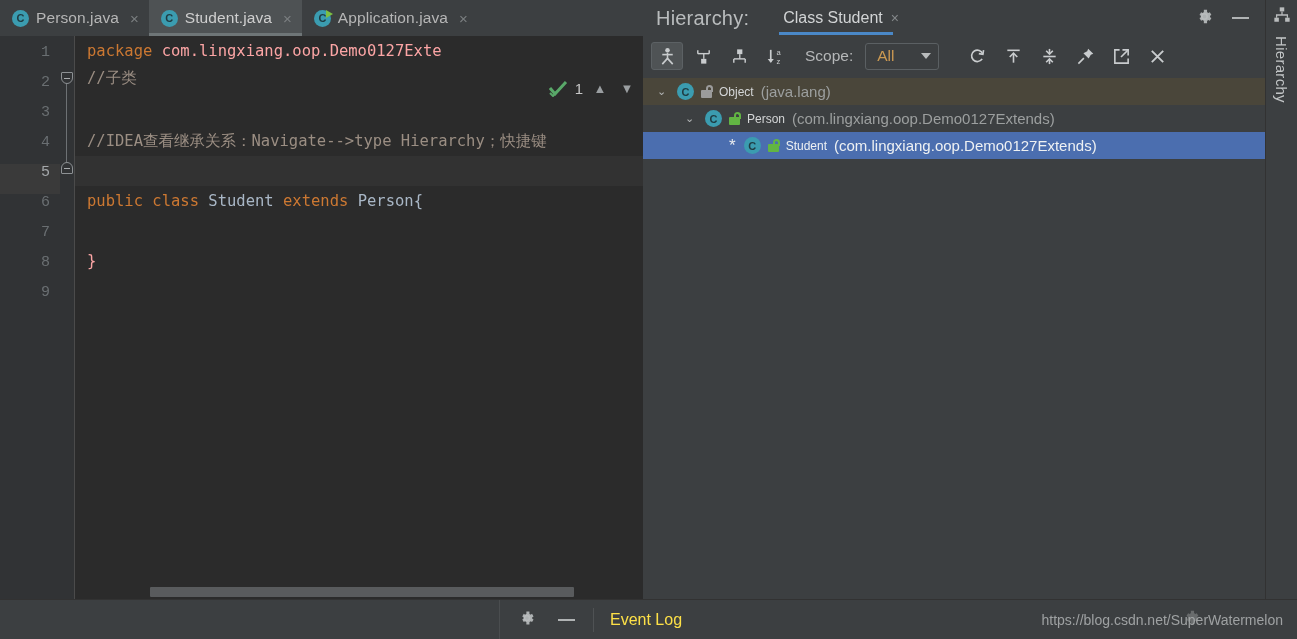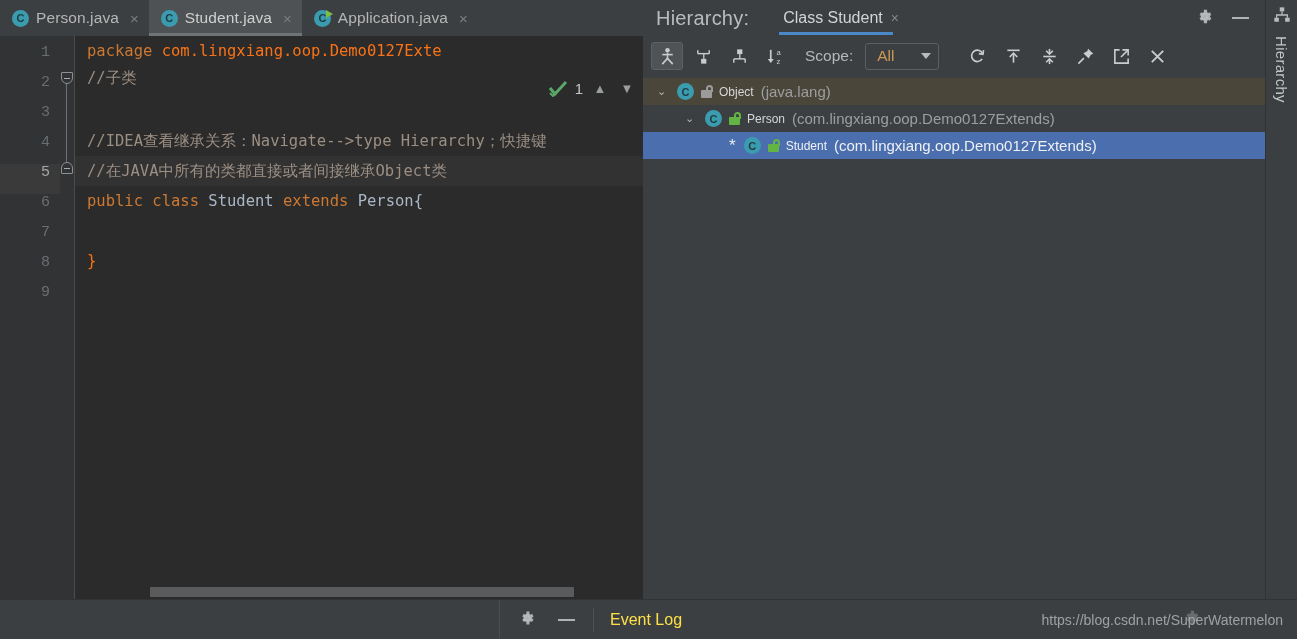--- a/index.html
+++ b/index.html
@@ -48,21 +48,21 @@
   .ln.cur { color:#a4a8ab; }
 
   .codeline {
     position:absolute; left:12px; height:30px; line-height:30px; white-space:pre;
     font-family:"DejaVu Sans Mono", monospace; font-size:15.5px;
   }
   .hl-row { position:absolute; left:0; right:0; height:30px; background:#323232; }
   .gut-hl { position:absolute; left:0; right:0; height:30px; background:#3a3a3a; }
 
   .kw { color:#cc7832; }
-  .pl { color:#f97316; }
+  .pl { color:#fca5a5; }
   .cm { color:#9b8e83; }
   .cls { color:#a9b7c6; }
 
   .fold {
     position:absolute; left:1px; width:12px; height:12px;
     border:1px solid #8d9194; background:#313335; border-radius:1px;
   }
   .fold::before { content:""; position:absolute; left:2px; right:2px; top:5px; height:1px; background:#a8abad; }
   .fold.top { border-bottom-left-radius:6px; border-bottom-right-radius:6px; }
   .fold.bot { border-top-left-radius:6px; border-top-right-radius:6px; }
@@ -190,21 +190,20 @@
           <div class="fold top" style="top:36px;"></div>
           <div class="fold bot" style="top:126px;"></div>
         </div>
 
         <div class="code-col">
           <div class="hl-row" style="top:120px;"></div>
 
           <div class="codeline" style="top:0px;"><span class="kw">package </span><span class="pl">com.lingxiang.oop.Demo0127Exte</span></div>
           <div class="codeline" style="top:27px;"><span class="cm">//子类</span></div>
           <div class="codeline" style="top:90px;"><span class="cm">//IDEA查看继承关系：Navigate--&gt;type Hierarchy；快捷键</span></div>
-          <div class="codeline" style="top:120px;"><span class="cm">//在JAVA中所有的类都直接或者间接继承Object类</span></div>
           <div class="codeline" style="top:150px;"><span class="kw">public </span><span class="kw">class </span><span class="cls">Student </span><span class="kw">extends </span><span class="cls">Person{</span></div>
           <div class="codeline" style="top:210px;"><span class="pl">}</span></div>
 
           <div class="inspect">
             <span class="chk">
               <svg width="19" height="16" viewBox="0 0 19 16">
                 <path d="M1 7 L6 13 L17 1" stroke="#59a869" stroke-width="3" fill="none"></path>
                 <path d="M1 12 L4 15 L8 10" stroke="#59a869" stroke-width="2" fill="none"></path>
               </svg>
             </span>

